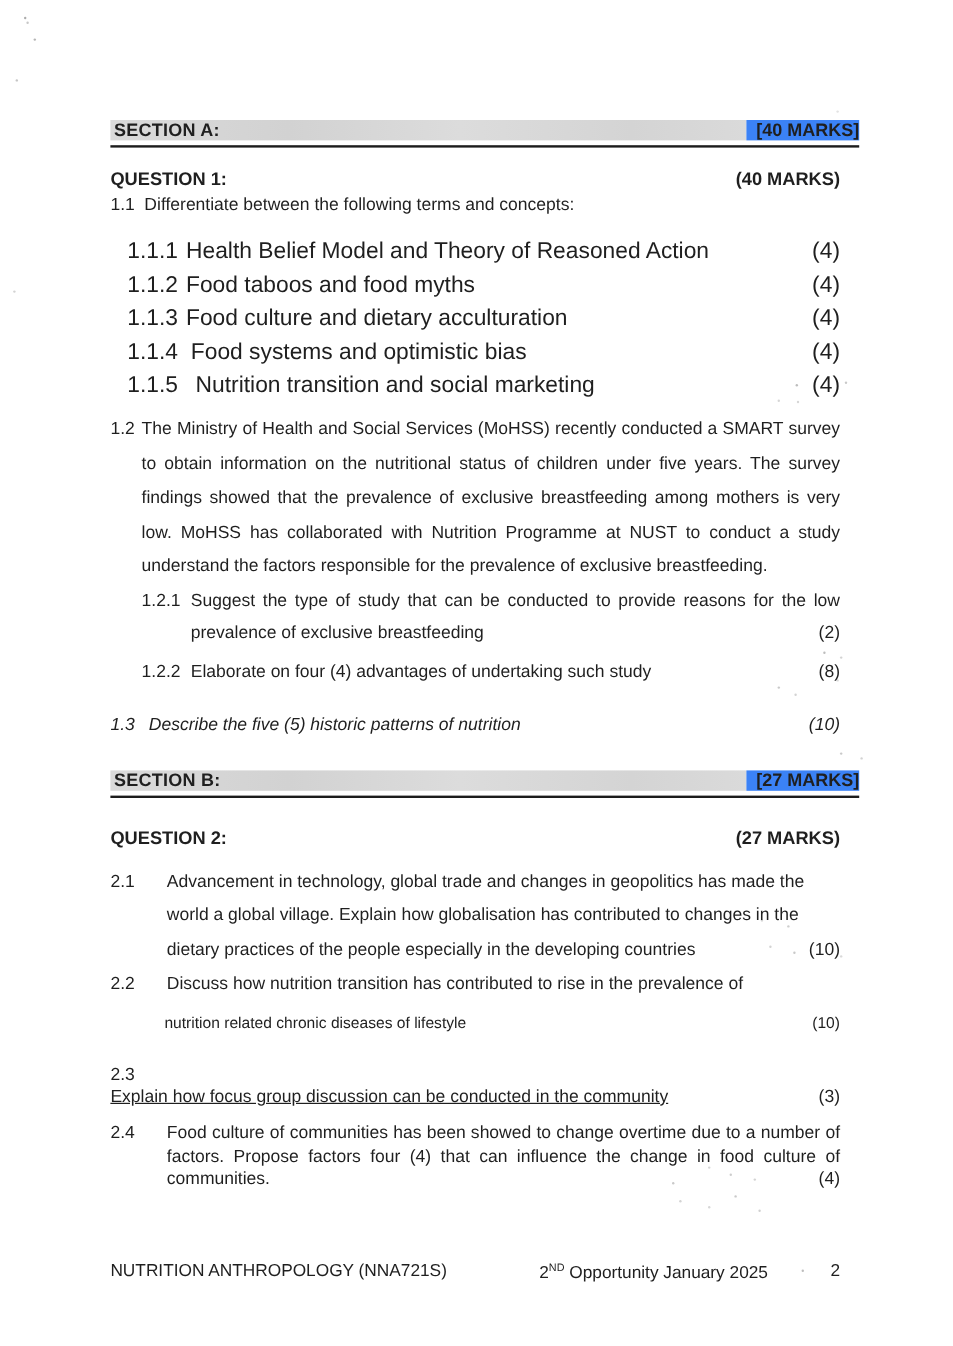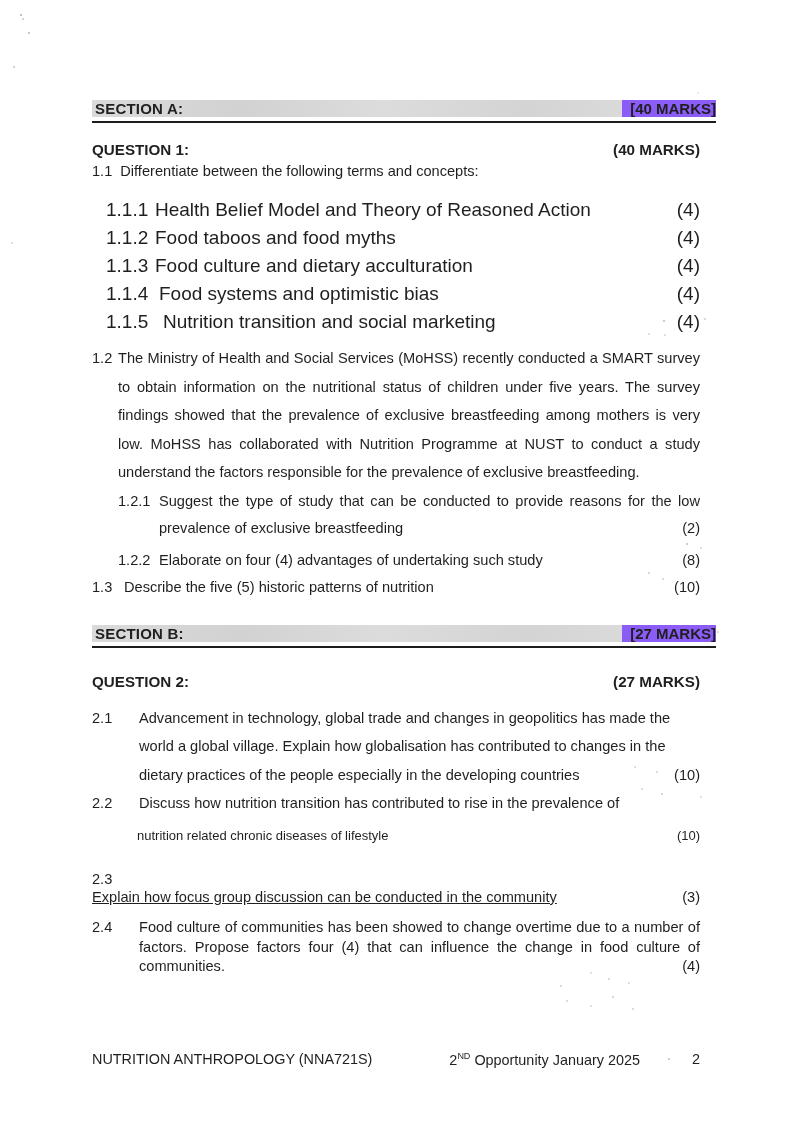--- a/index.html
+++ b/index.html
@@ -9,21 +9,21 @@
   }
   .content{position:absolute;left:92px;top:100px;width:624px;}
 
   
   .secbar{display:flex;align-items:flex-start;border-bottom:2.5px solid #1c1c1c;height:21px;}
   .secbar .shade{
     flex:1;display:flex;align-items:center;
     background:linear-gradient(90deg,#dadada,#d2d2d2 28%,#dcdcdc 55%,#d4d4d4 82%,#dadada);
   }
   .sec-label{font-weight:bold;font-size:15px;padding-left:3px;letter-spacing:.2px;}
-  .sec-marks{font-weight:bold;font-size:15px;background:#8b5cf6;padding-left:8px;display:flex;align-items:center;}
+  .sec-marks{font-weight:bold;font-size:15px;background:#3b82f6;padding-left:8px;display:flex;align-items:center;}
 
   .qrow{display:flex;justify-content:space-between;font-weight:bold;font-size:15.2px;margin-top:18px;padding-right:16px;align-items:flex-end;}
   .intro{font-size:14.6px;margin-top:5px;}
   .intro .inum{margin-right:8px;}
 
   .sub-item{display:flex;margin-left:14px;padding-right:16px;font-size:19px;line-height:18px;margin-top:10px;}
   .sub-item.first{margin-top:22px;}
   .si-num{width:49px;flex:none;}
   .si-text{flex:1;}
   .si-marks{flex:none;}
@@ -33,21 +33,21 @@
   .para-item .p-body{flex:1;}
 
   .item-121{display:flex;margin-left:26px;padding-right:16px;font-size:14.6px;line-height:27px;text-align:justify;margin-top:1px;}
   .item-121 .n{width:41px;flex:none;}
   .item-121 .b{flex:1;}
   .fm{float:right;}
 
   .line-item{display:flex;padding-right:16px;font-size:14.6px;line-height:18px;}
   .li-122{margin-left:26px;margin-top:9px;}
   .li-122 .n{width:41px;flex:none;}
-  .li-13{margin-top:9px;}
+  .li-13{margin-top:26px;font-style:italic;}
   .li-13 .n{width:27px;flex:none;}
   .line-item .t{flex:1;}
 
   .secbar.b{margin-top:29px;}
 
   .q2-item{display:flex;padding-right:16px;font-size:14.6px;}
   .q2-num{width:47px;flex:none;}
   .q2-body{flex:1;}
   .q21{margin-top:14px;line-height:28.5px;}
   .q22a{margin-top:4px;line-height:20px;}

